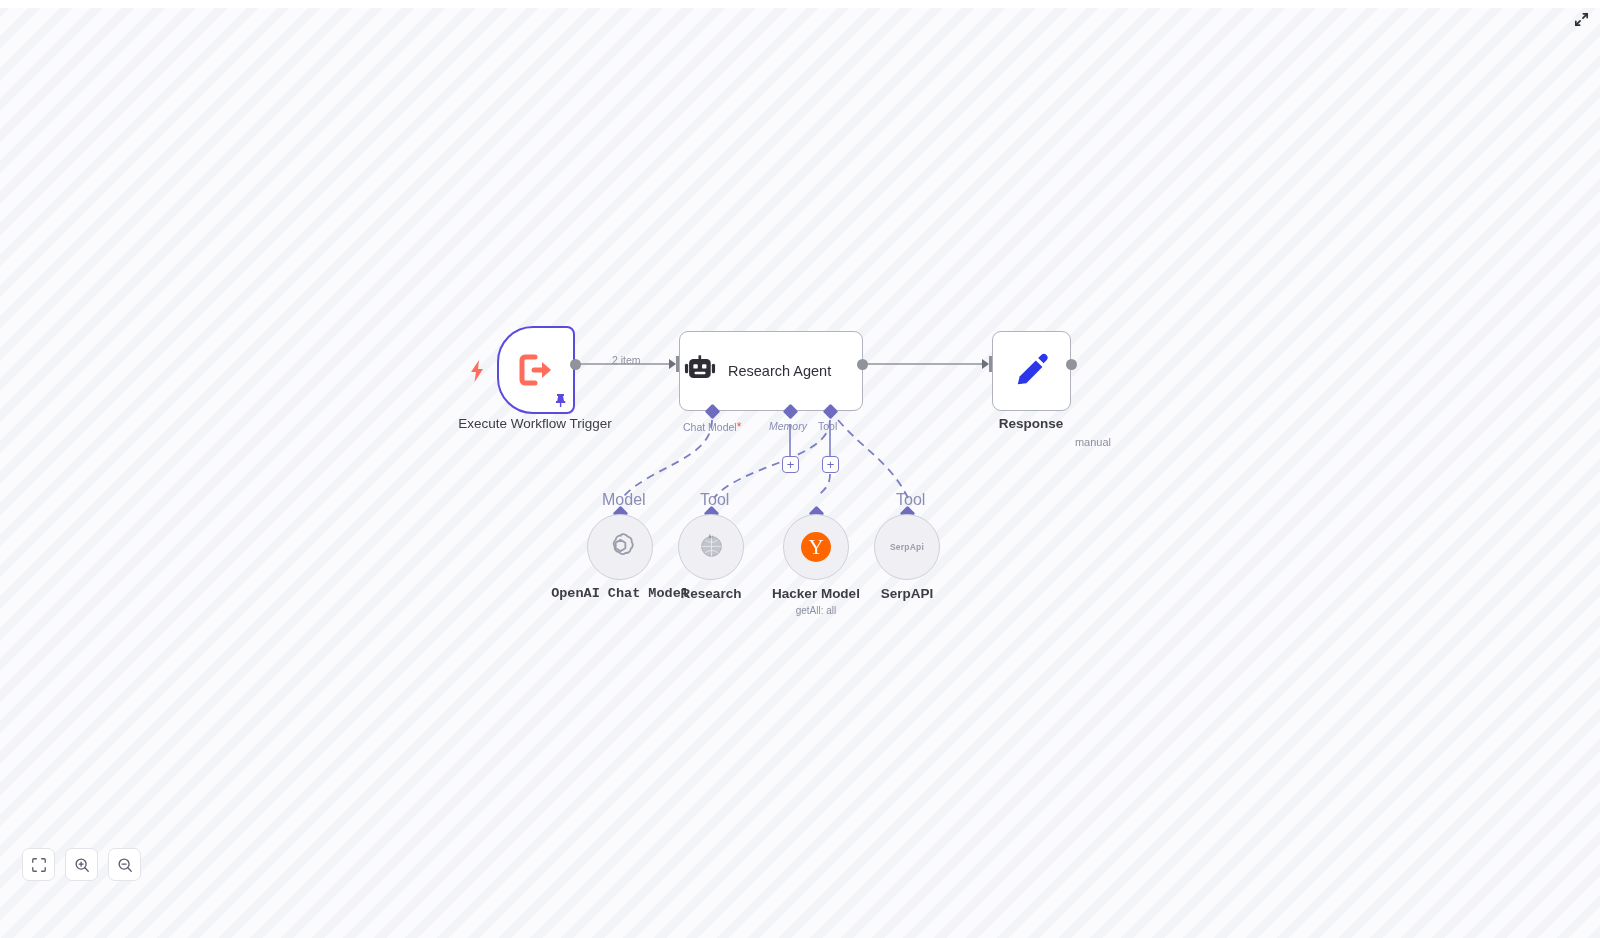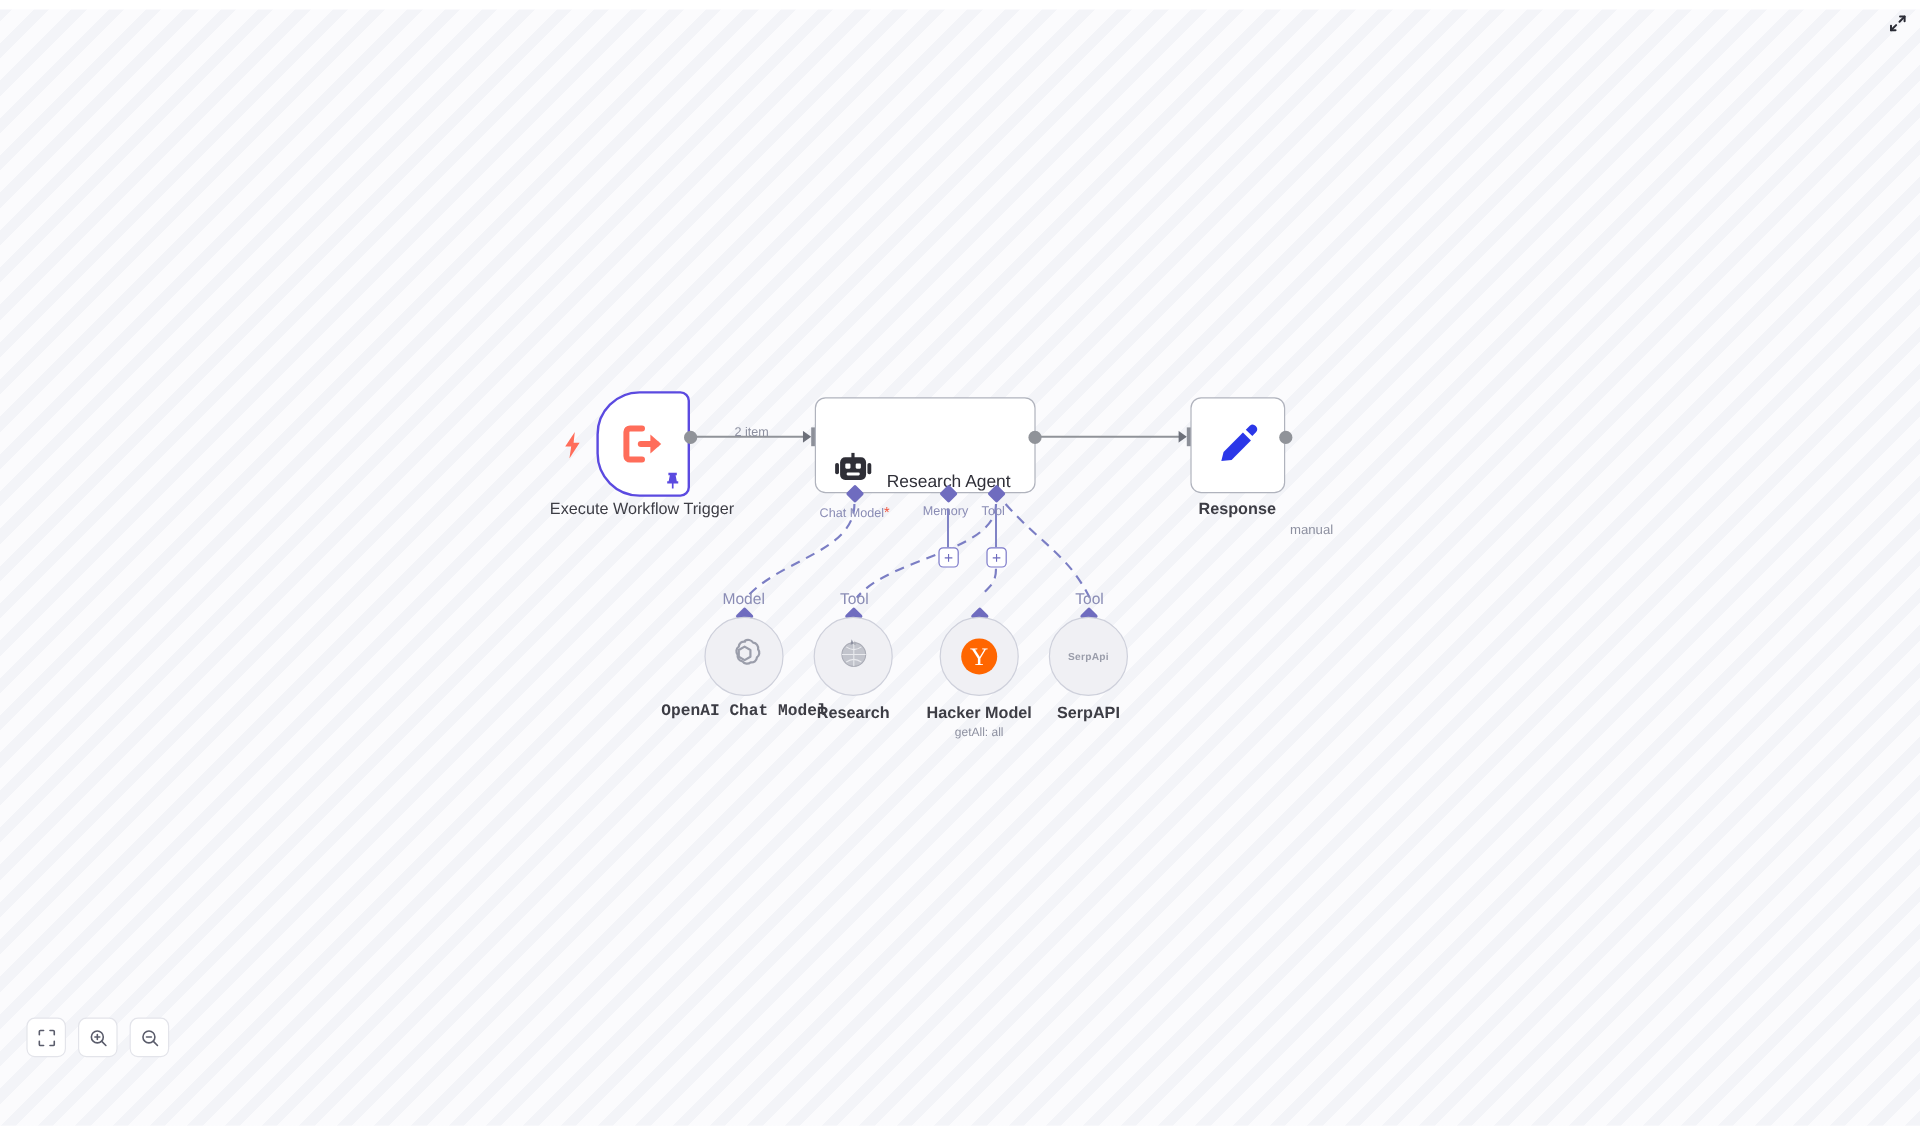--- a/index.html
+++ b/index.html
@@ -59,22 +59,22 @@
   }
 
   
   .agent-box {
     position: absolute;
     left: 679px; top: 323px;
     width: 184px; height: 80px;
     background: #ffffff;
     border: 1.5px solid #b0b3bd;
     border-radius: 9px;
-    display: flex; align-items: flex-end;
-    padding-left: 15px;
+    display: flex; align-items: center;
+    padding-left: 4px;
     gap: 12px;
   }
   .agent-emoji { font-size: 30px; line-height: 1; color:#2e2e36; }
   .agent-title { font-size: 14.5px; color: #2f2f38; }
 
   
   .resp-box {
     position: absolute;
     left: 992px; top: 323px;
     width: 79px; height: 80px;
@@ -144,21 +144,21 @@
   .sub-label {
     position: absolute; width: 190px; text-align: center;
     font-size: 13.5px; font-weight: bold; color: #3d3d45;
     white-space: nowrap;
   }
   .sub-sub {
     position: absolute; width: 190px; text-align: center;
     font-size: 10px; color: #8d90a0;
   }
   .sub-conn-label {
-    position: absolute; font-size: 13px; color: #8a8cb5;
+    position: absolute; font-size: 16px; color: #8a8cb5;
     white-space: nowrap;
   }
 
   
   .hn {
     width: 30px; height: 30px; border-radius: 50%;
     background: #ff6600;
     color: #fff; font-size: 21px; font-weight: 300;
     display: flex; align-items: center; justify-content: center;
     font-family: "Liberation Serif", serif;
@@ -261,21 +261,21 @@
       </svg>
     </span>
     <span class="agent-title">Research Agent</span>
   </div>
   <div class="dot" style="left:857px; top:351px;"></div>
 
   <div class="diamond" style="left:707px; top:398px;"></div>
   <div class="port-label" style="left:683px; top:412px;"><span>Chat Model</span><span class="req-star">*</span></div>
 
   <div class="diamond" style="left:785px; top:398px;"></div>
-  <div class="port-label" style="left:769px; top:412px;">Memory</div>
+  <div class="port-label" style="left:769px; top:412px;font-style:italic;">Memory</div>
 
   <div class="diamond" style="left:825px; top:398px;"></div>
   <div class="port-label" style="left:818px; top:412px;">Tool</div>
 
   <div class="plusbtn" style="left:782px; top:448px;">+</div>
   <div class="plusbtn" style="left:822px; top:448px;">+</div>
 
   <div class="inarrow" style="left:982px; top:348px;">
     <svg viewBox="0 0 14 16" width="14" height="16">
       <path d="M0 3 L7 8 L0 13 Z" fill="#6c6f79"></path>

